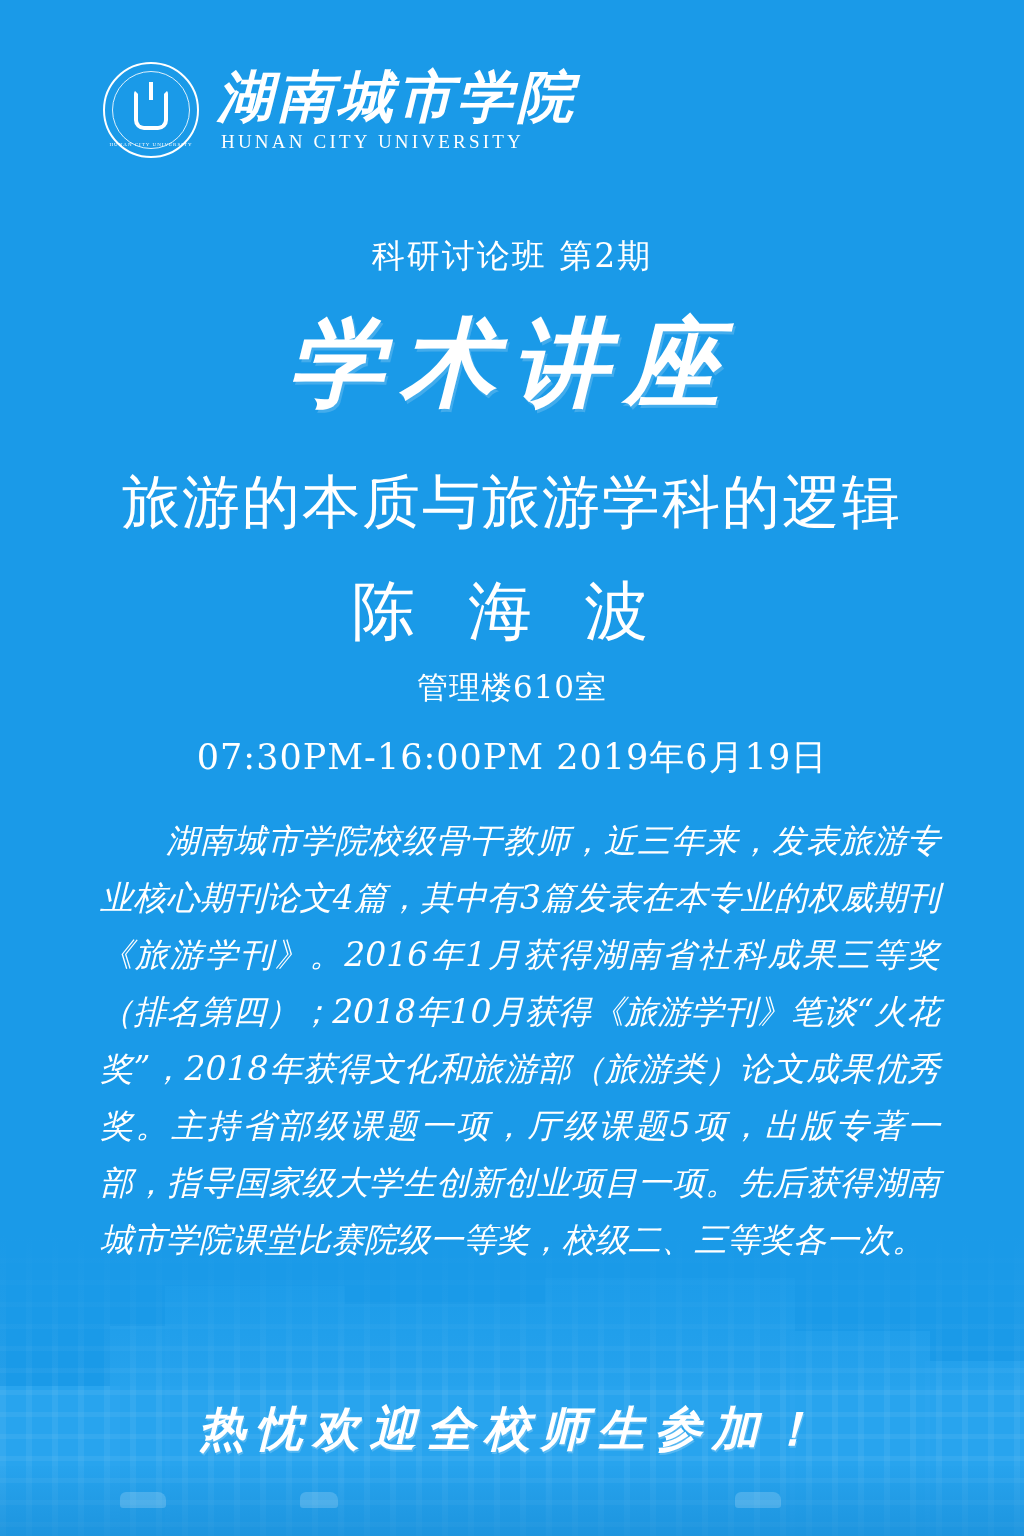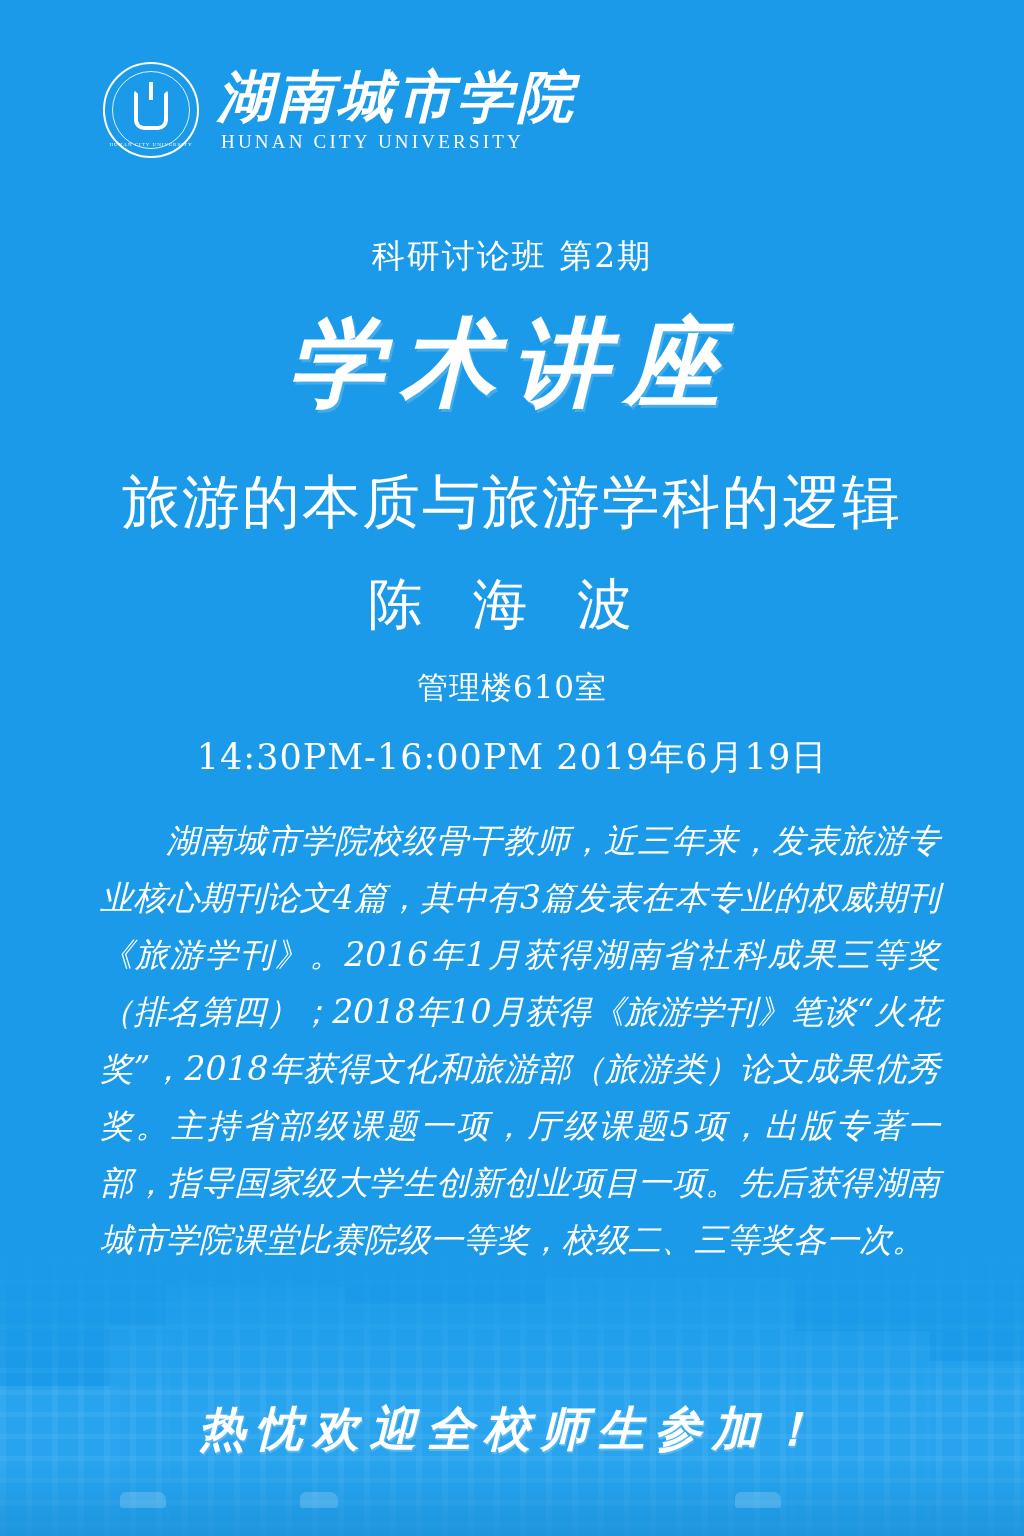--- a/index.html
+++ b/index.html
@@ -118,21 +118,21 @@
     text-shadow: 2px 3px 0 rgba(255,255,255,.18);
   }
   .topic {
     position:absolute; top: 452px; left:0; right:0;
     font-family:"DejaVu Serif", serif;
     font-size: 58px; letter-spacing: 2px;
   }
   .speaker {
     position:absolute; top: 556px; left:0; right:8px;
     font-family:"DejaVu Serif", serif;
-    font-size: 55px; letter-spacing: 16px;
+    font-size: 64px; letter-spacing: 16px;
   }
   .venue {
     position:absolute; top: 655px; left:0; right:0;
     font-family:"DejaVu Serif", serif;
     font-size: 31px; letter-spacing: 1px;
   }
   .datetime {
     position:absolute; top: 722px; left:0; right:0;
     font-family:"DejaVu Serif", serif;
     font-size: 35px; letter-spacing: 1px;
@@ -197,19 +197,19 @@
   <div class="center series">科研讨论班 第2期</div>
 
   <div class="center main-title">学术讲座</div>
 
   <div class="center topic">旅游的本质与旅游学科的逻辑</div>
 
   <div class="center speaker">陈 海 波</div>
 
   <div class="center venue">管理楼610室</div>
 
-  <div class="center datetime">14:30PM-16:00PM  2019年6月19日</div>
+  <div class="center datetime">07:30PM-16:00PM  2019年6月19日</div>
 
   <div class="bio">湖南城市学院校级骨干教师，近三年来，发表旅游专业核心期刊论文4篇，其中有3篇发表在本专业的权威期刊《旅游学刊》。2016年1月获得湖南省社科成果三等奖（排名第四）；2018年10月获得《旅游学刊》笔谈“火花奖”，2018年获得文化和旅游部（旅游类）论文成果优秀奖。主持省部级课题一项，厅级课题5项，出版专著一部，指导国家级大学生创新创业项目一项。先后获得湖南城市学院课堂比赛院级一等奖，校级二、三等奖各一次。</div>
 
   <div class="slogan">热忱欢迎全校师生参加！</div>
 
 </div>
 
 </body></html>

